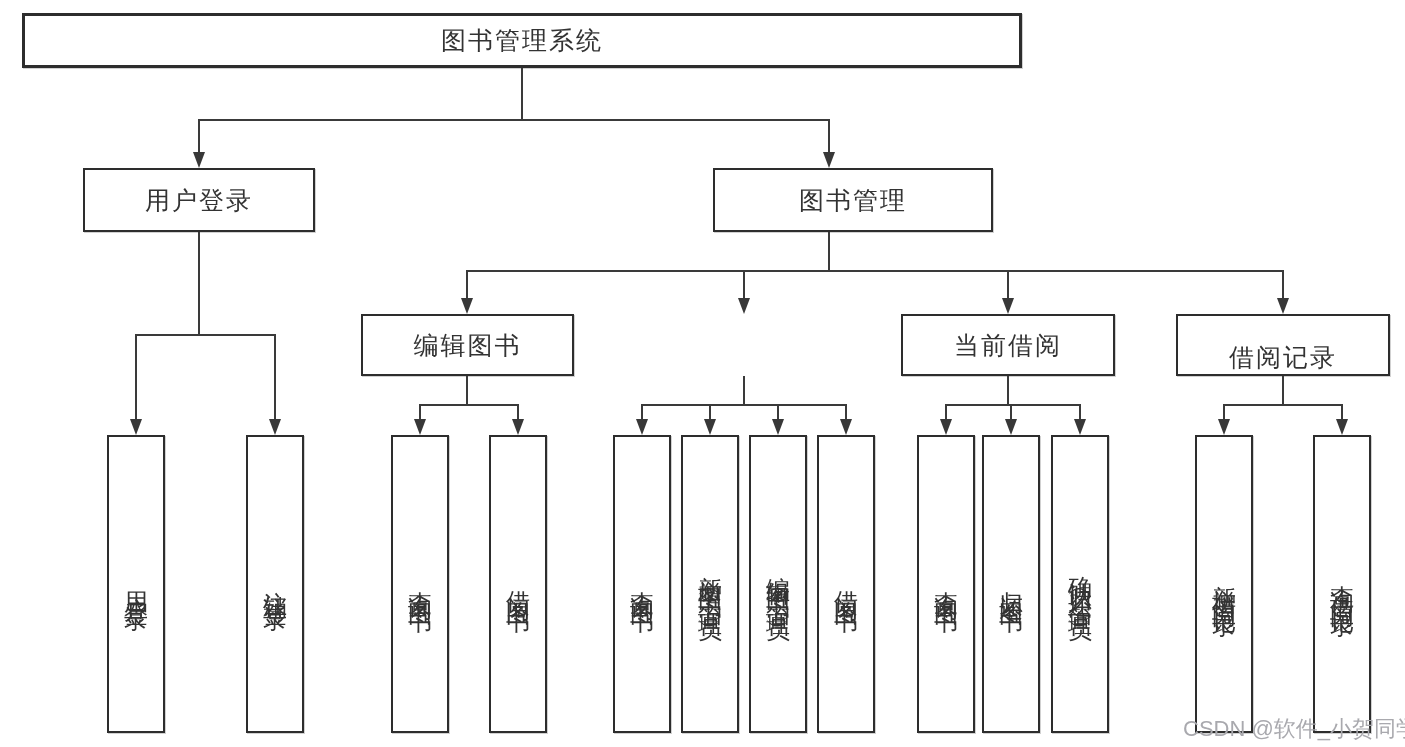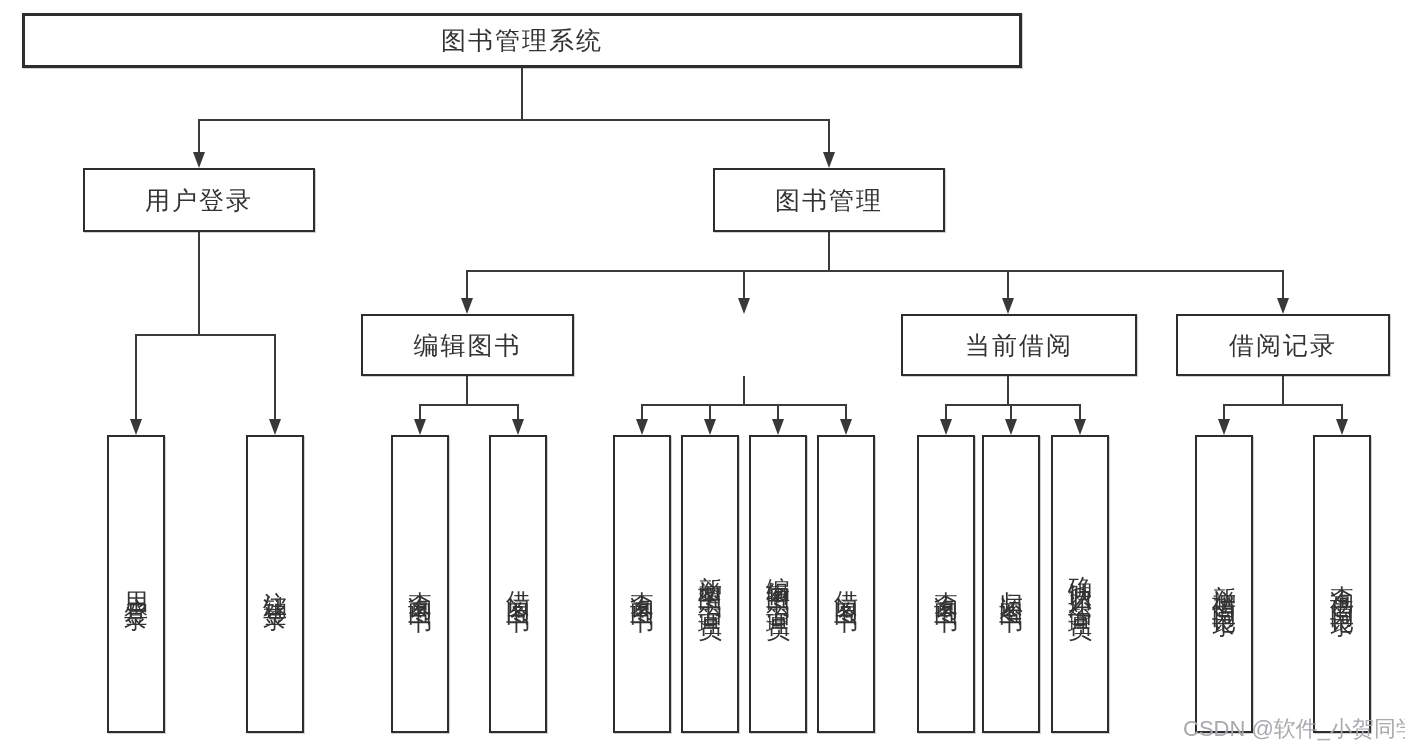--- a/index.html
+++ b/index.html
@@ -68,21 +68,21 @@
   <div class="line" style="left:521px; top:68px; width:2px; height:53px;"></div>
   <div class="line" style="left:198px; top:119px; width:632px; height:2px;"></div>
   <div class="line" style="left:198px; top:119px; width:2px; height:36px;"></div>
   <div class="arrow" style="left:193px; top:152px;"></div>
   <div class="line" style="left:828px; top:119px; width:2px; height:36px;"></div>
   <div class="arrow" style="left:823px; top:152px;"></div>
 
   <div class="box h" style="left:83px; top:168px; width:232px; height:64px;">
     <span>用户登录</span>
   </div>
-  <div class="box h" style="left:713px; top:168px; width:232px; height:64px;">
+  <div class="box h" style="left:713px; top:168px; width:280px; height:64px;">
     <span>图书管理</span>
   </div>
 
   <div class="line" style="left:198px; top:232px; width:2px; height:104px;"></div>
   <div class="line" style="left:135px; top:334px; width:141px; height:2px;"></div>
   <div class="line" style="left:135px; top:334px; width:2px; height:87px;"></div>
   <div class="arrow" style="left:130px; top:419px;"></div>
   <div class="line" style="left:274px; top:334px; width:2px; height:87px;"></div>
   <div class="arrow" style="left:269px; top:419px;"></div>
 
@@ -93,24 +93,24 @@
   <div class="line" style="left:743px; top:270px; width:2px; height:30px;"></div>
   <div class="arrow" style="left:738px; top:298px;"></div>
   <div class="line" style="left:1007px; top:270px; width:2px; height:30px;"></div>
   <div class="arrow" style="left:1002px; top:298px;"></div>
   <div class="line" style="left:1282px; top:270px; width:2px; height:30px;"></div>
   <div class="arrow" style="left:1277px; top:298px;"></div>
 
   <div class="box h" style="left:361px; top:314px; width:213px; height:62px;">
     <span>编辑图书</span>
   </div>
-  <div class="box h" style="left:901px; top:314px; width:236px; height:62px;">
+  <div class="box h" style="left:901px; top:314px; width:214px; height:62px;">
     <span>当前借阅</span>
   </div>
-  <div class="box h" style="left:1176px; top:314px; width:214px; height:62px;">
+  <div class="box h" style="left:1176px; top:314px; width:214px; height:62px;align-items:flex-end;">
     <span>借阅记录</span>
   </div>
 
   <div class="line" style="left:466px; top:376px; width:2px; height:30px;"></div>
   <div class="line" style="left:419px; top:404px; width:100px; height:2px;"></div>
   <div class="line" style="left:419px; top:404px; width:2px; height:18px;"></div>
   <div class="arrow" style="left:414px; top:419px;"></div>
   <div class="line" style="left:517px; top:404px; width:2px; height:18px;"></div>
   <div class="arrow" style="left:512px; top:419px;"></div>
 

